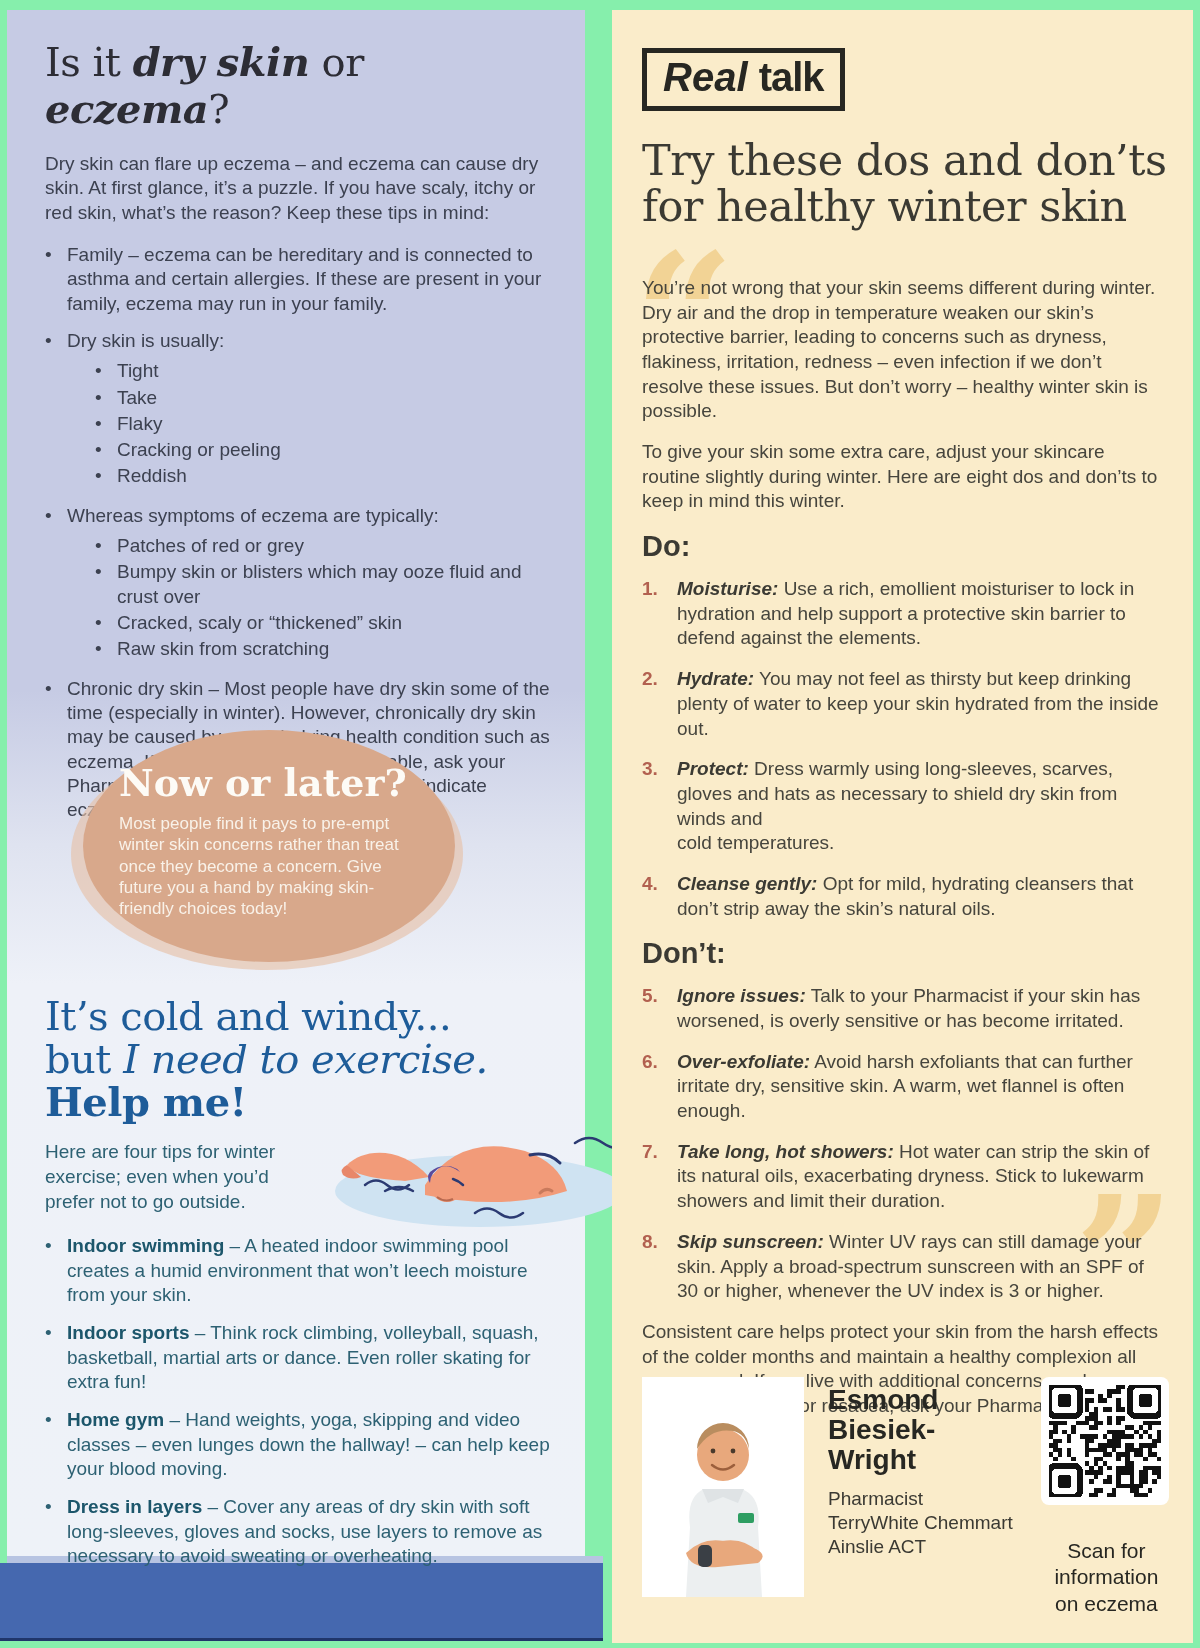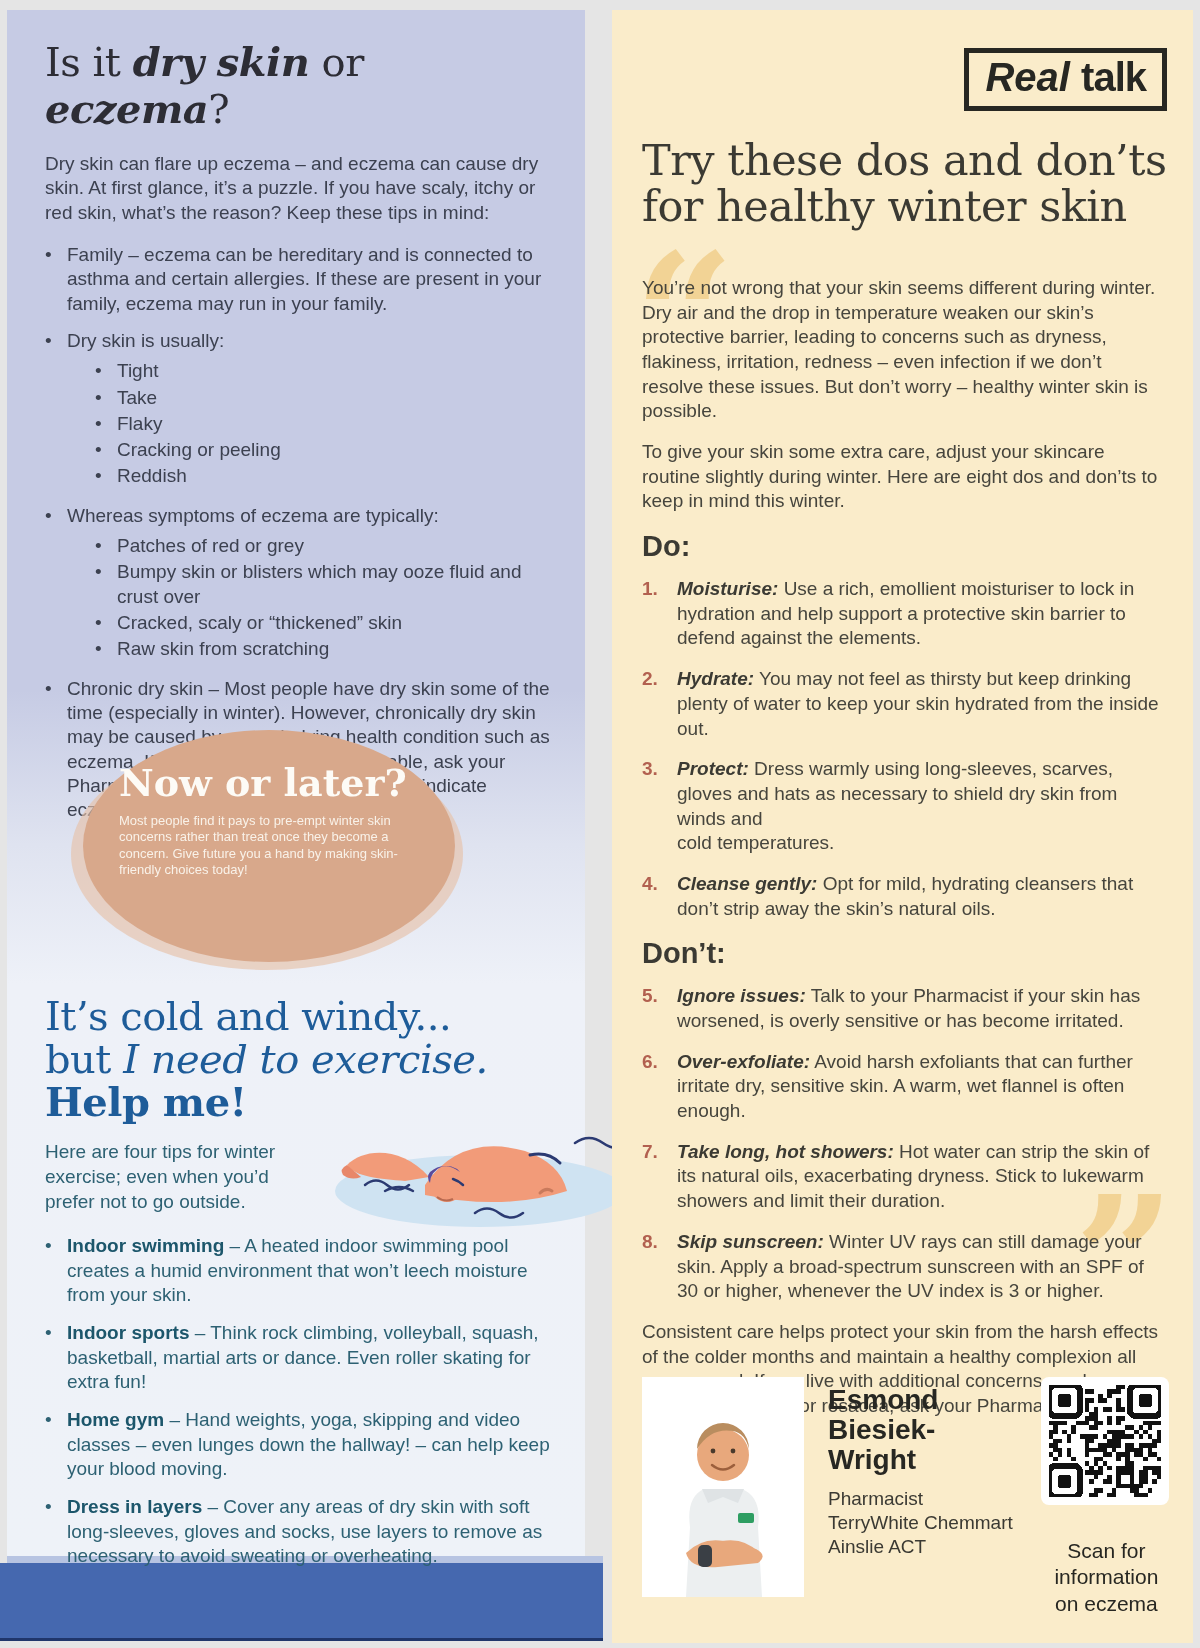--- a/index.html
+++ b/index.html
@@ -1,17 +1,17 @@
 <!DOCTYPE html>
 <html><head>
 <meta charset="utf-8">
 <style>
   * { margin:0; padding:0; box-sizing:border-box; }
   html,body { width:1200px; height:1648px; background:#ffffff; font-family:"Liberation Sans", sans-serif; }
-  .page { position:relative; width:1200px; height:1648px; background:#e5e5e5; overflow:hidden; }
+  .page { position:relative; width:1200px; height:1648px; background:#86efac; overflow:hidden; }
 
   
   .left-panel { position:absolute; left:7px; top:10px; width:578px; height:1546px;
     background:linear-gradient(180deg,#c6cbe4 0%,#c6cbe4 44%,#dfe3f0 54%,#eef1f8 63%,#eef2f8 100%); }
   .left-strip { position:absolute; left:7px; top:1556px; width:596px; height:7px; background:#b7c4e2; }
   .left-bluebar { position:absolute; left:0; top:1563px; width:603px; height:78px; background:#4568af; border-bottom:3px solid #20366b; }
 
   .left-top { position:absolute; left:45px; top:38px; width:512px; color:#3c4150; }
   .left-title { font-family:"DejaVu Serif", serif; font-size:40px; color:#2d2d35; letter-spacing:-0.5px; margin-bottom:20px; }
   .left-title .em { font-style:italic; font-weight:bold; }
@@ -21,40 +21,40 @@
   .b-item.sub { margin:2px 0 2px 28px; }
   .b-dot { flex:0 0 auto; width:12px; }
   .b-body { flex:1; }
   .b-sub { margin-top:6px; }
 
   
   .oval-wrap { position:absolute; left:83px; top:730px; width:372px; height:232px; }
   .oval-halo { position:absolute; left:-12px; top:8px; width:392px; height:232px; border-radius:50%; background:#e7c2a9; opacity:.65; }
   .oval { position:absolute; inset:0; border-radius:50%; background:#d8a88b; padding:30px 36px 0; }
   .oval-title { font-family:"DejaVu Serif", serif; font-weight:bold; font-size:38px; color:#fdfbf6; margin-bottom:8px; }
-  .oval-body { font-size:13px; line-height:1.25; color:#f9f2e9; }
+  .oval-body { font-size:17px; line-height:1.25; color:#f9f2e9; }
 
   
   .exercise { position:absolute; left:45px; top:995px; width:510px; }
   .ex-head { font-family:"DejaVu Serif", serif; font-size:40px; line-height:1.07; color:#1e5c99; letter-spacing:-0.5px; margin-bottom:17px; }
   .ex-head .it { font-style:italic; }
   .ex-head .bd { font-weight:bold; }
   .ex-intro { width:255px; font-size:19px; line-height:1.3; color:#2d6173; margin-bottom:20px; }
   .tip-item { display:flex; gap:10px; margin-bottom:14px; font-size:19px; line-height:1.28; color:#2d6173; }
   .tip-lead { font-weight:bold; color:#1c566b; }
   .swimmer { position:absolute; left:280px; top:78px; width:300px; height:160px; }
 
   
   .right-panel { position:absolute; left:612px; top:10px; width:581px; height:1633px; background:#faecca; }
   .quote-mark { position:absolute; font-family:"DejaVu Serif", serif; font-weight:bold; color:#f2d395; font-size:175px; line-height:0.8; z-index:0; }
   .quote-open { left:22px; top:238px; }
   .quote-close { right:18px; top:1180px; }
 
   .right-flow { position:relative; z-index:1; padding:38px 26px 0 30px; color:#46453d; }
-  .brand-row { display:flex; align-items:flex-end; gap:16px; margin-bottom:26px;flex-direction:column; }
+  .brand-row { display:flex; align-items:flex-end; gap:16px; margin-bottom:26px; }
   .brand-box { border:5px solid #272722; padding:2px 16px 6px; font-size:40px; color:#272722; white-space:nowrap; }
   .brand-real { font-style:italic; font-weight:600; }
   .brand-talk { font-weight:800; letter-spacing:-1px; }
   .brand-with { font-size:21px; color:#3b3a33; padding-bottom:8px; }
 
   .rt-heading { font-family:"DejaVu Serif", serif; font-size:43px; line-height:1.08; color:#3b3a33; letter-spacing:-0.5px; white-space:pre-line; margin-bottom:46px; }
 
   .rt-para { font-size:19px; line-height:1.3; margin-bottom:16px; }
   .sec-head { font-size:29px; font-weight:bold; color:#3b3a33; margin:16px 0 14px; }
   .n-item { display:flex; gap:9px; margin-bottom:16px; font-size:19px; line-height:1.3; }

